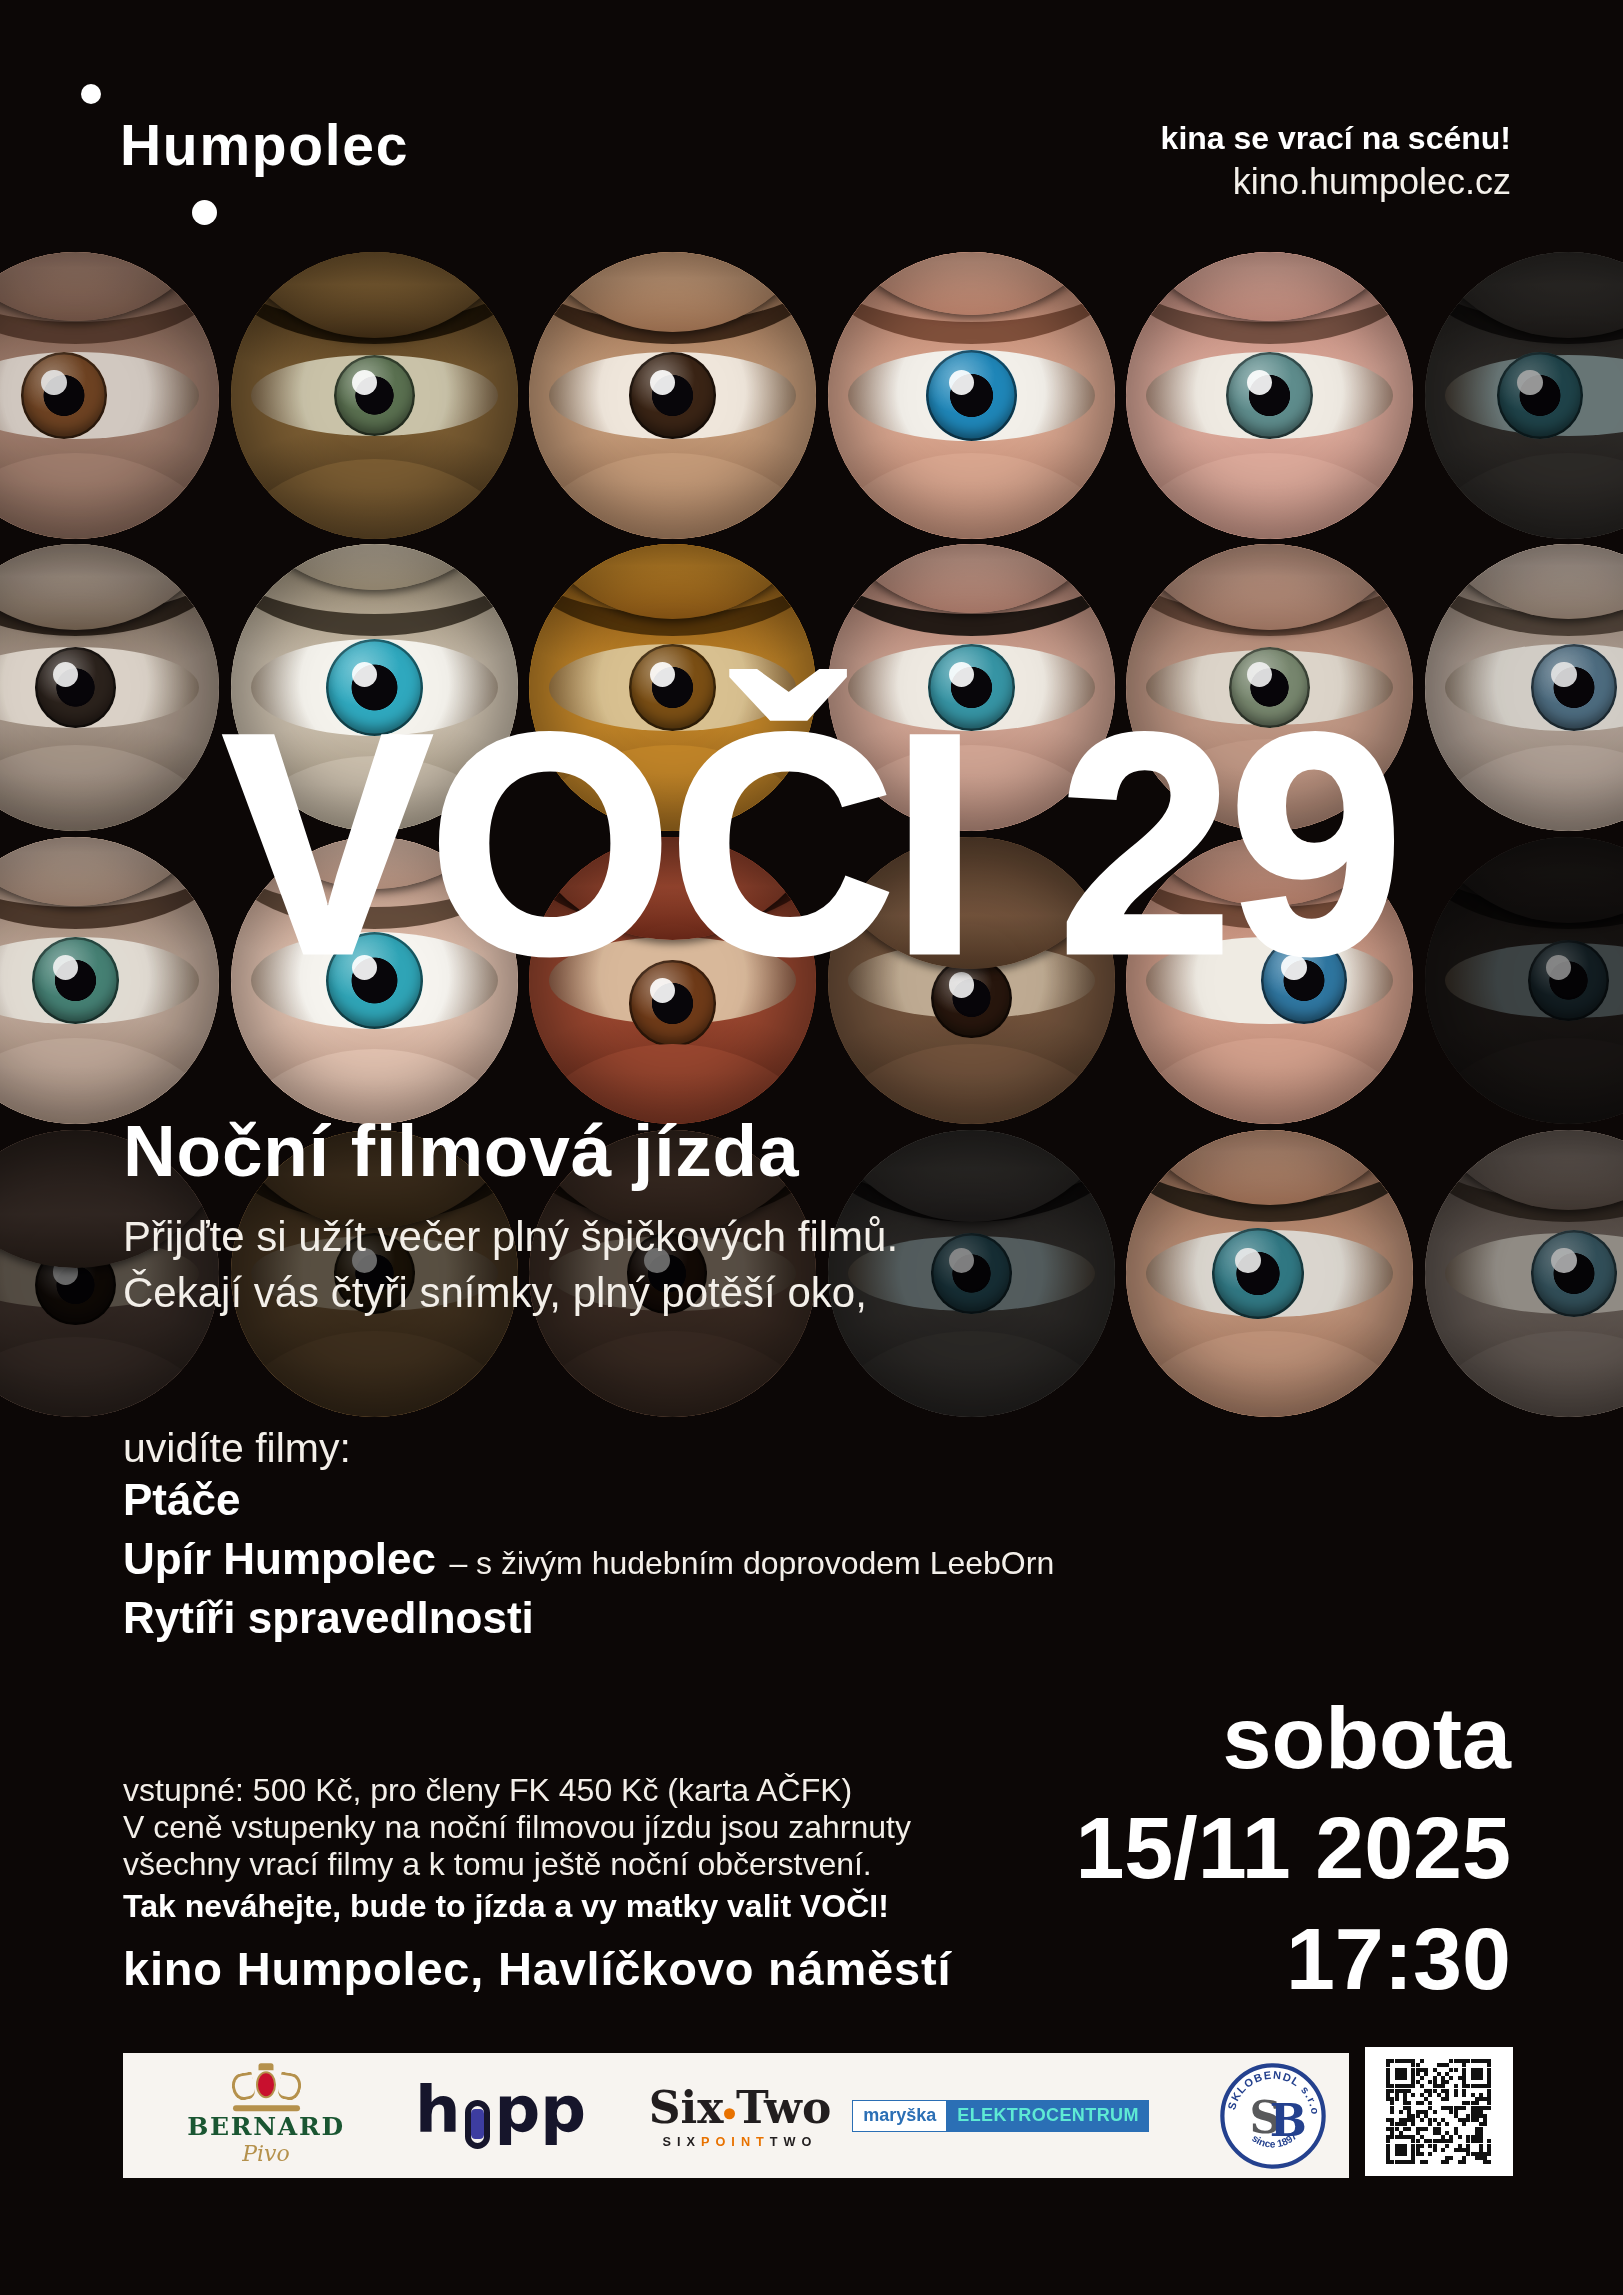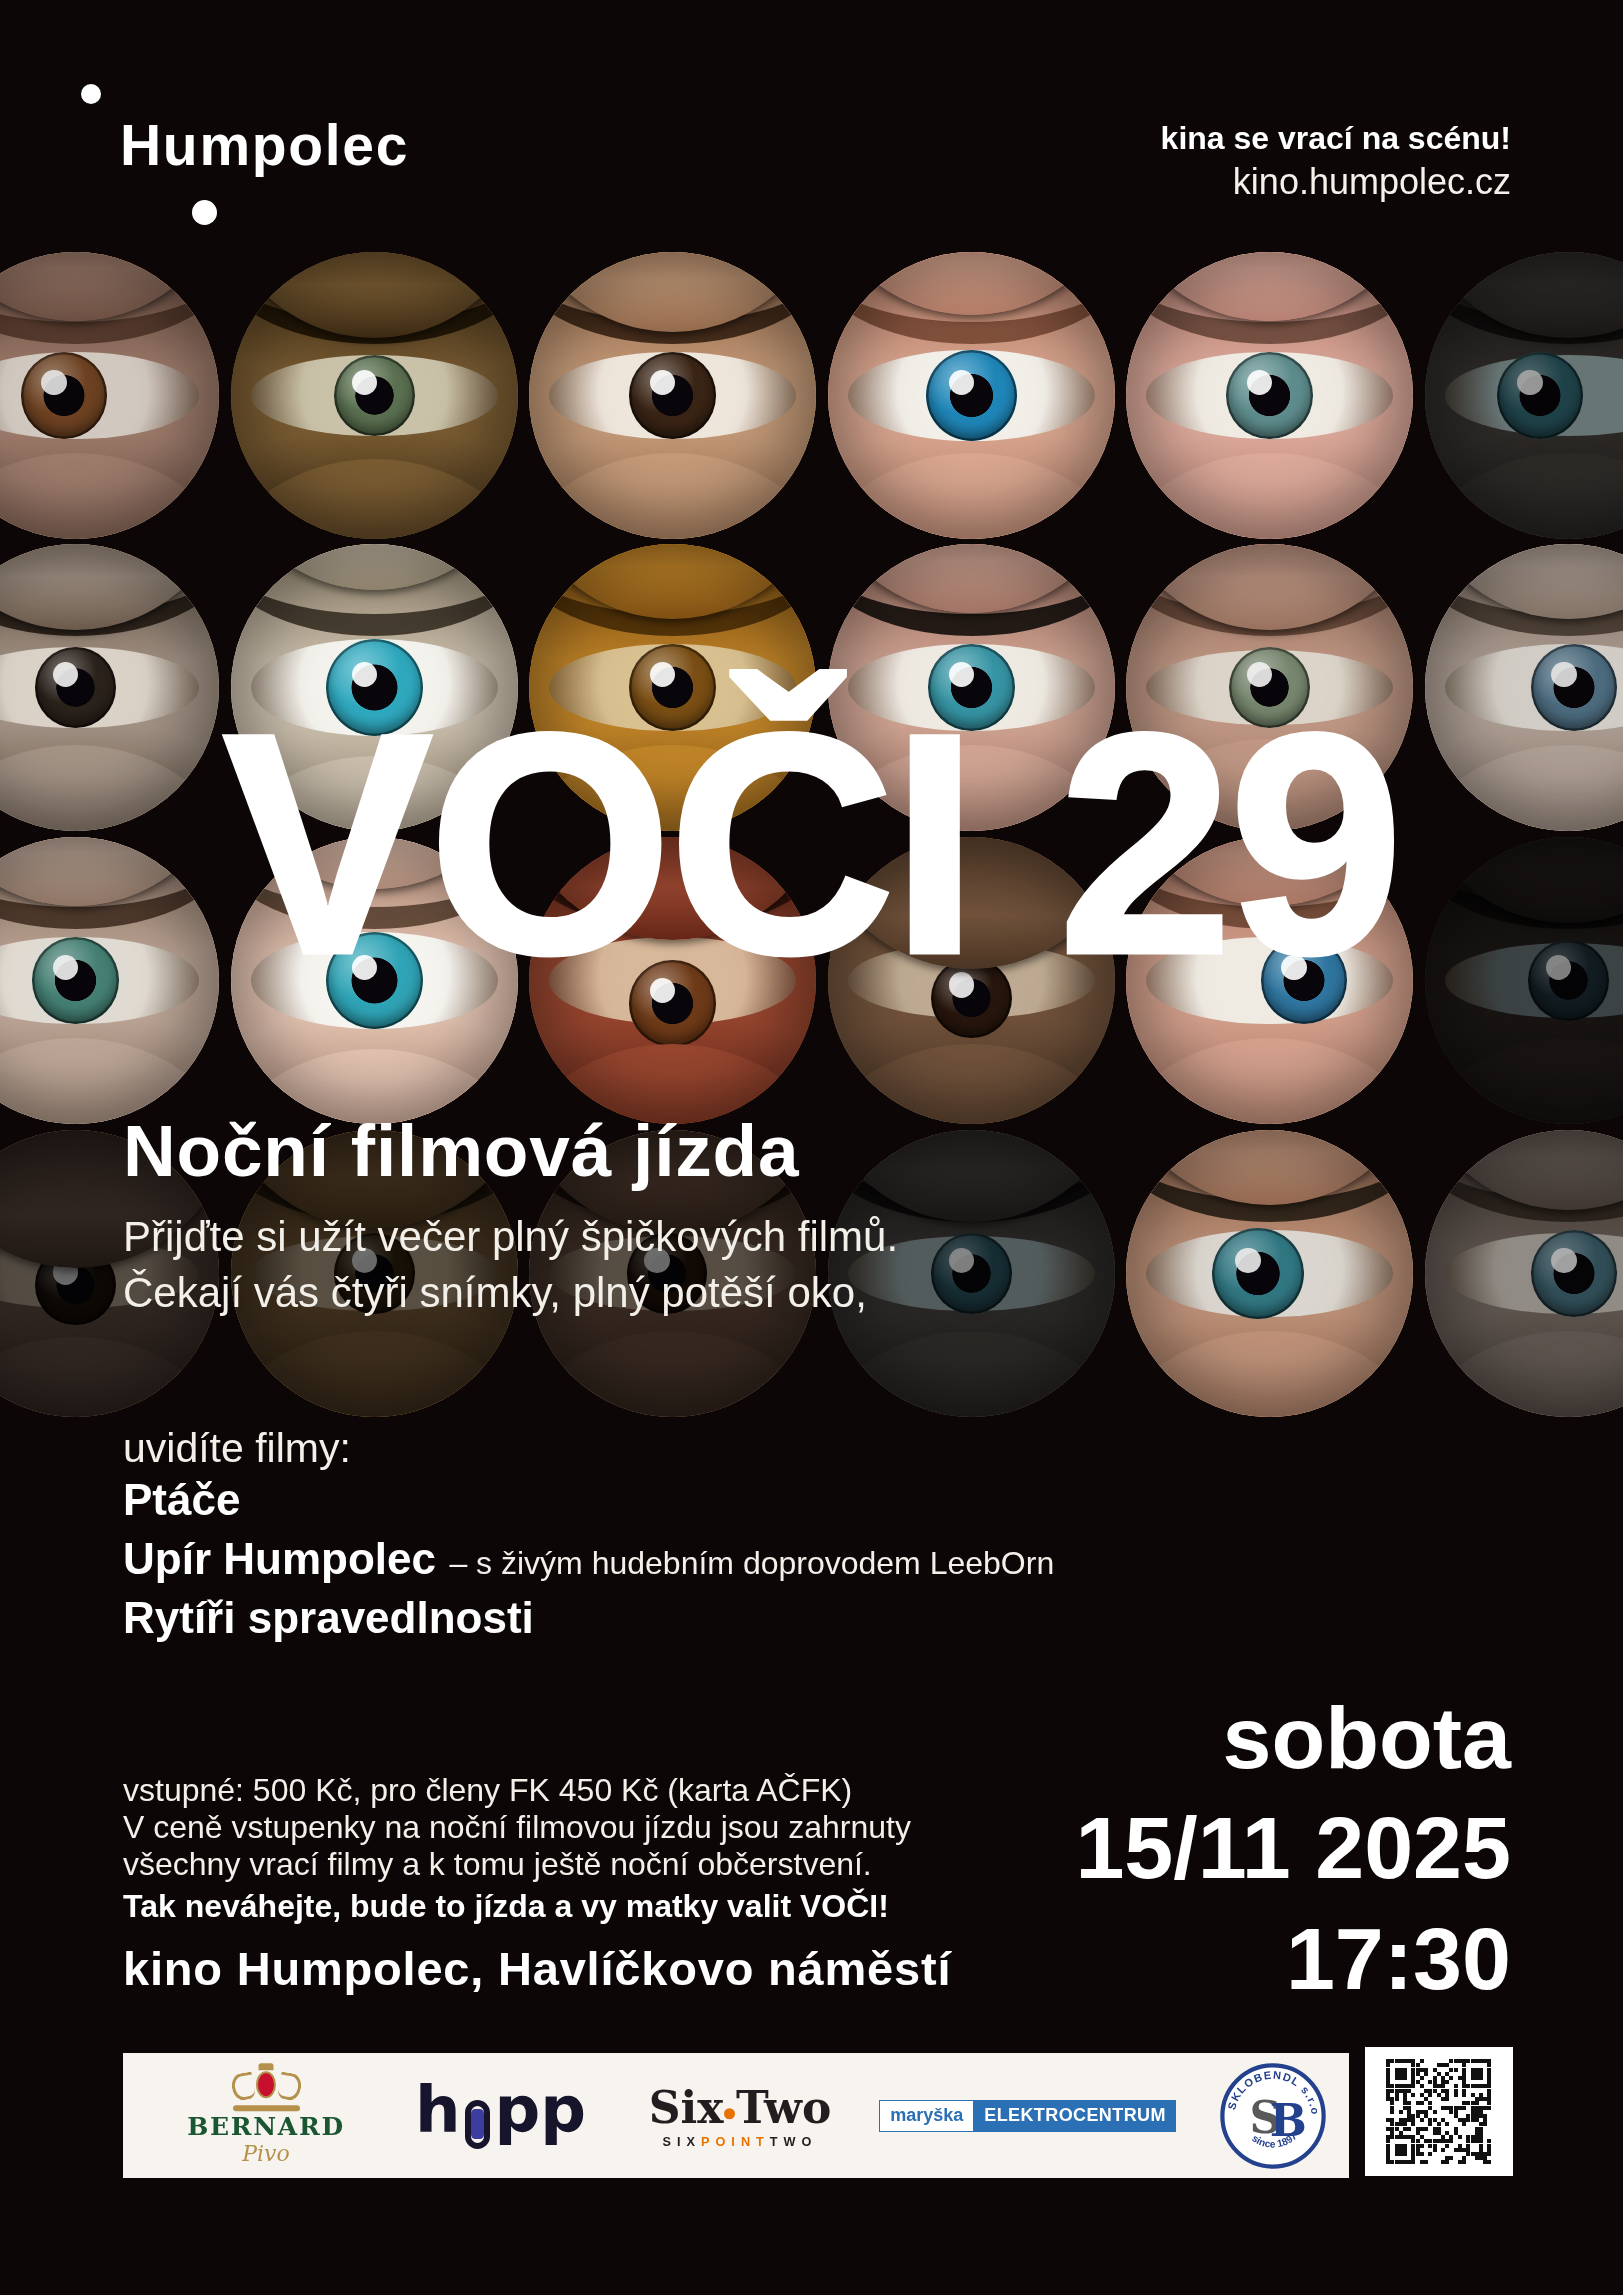--- a/index.html
+++ b/index.html
@@ -97,23 +97,23 @@
   .hopp-o-in{width:13.5px;height:30px;background:var(--hopp_blue);border-radius:4.2px;}
 
   
   .logo-sixtwo{left:524px;width:186px;text-align:center;}
   .st-word{display:flex;align-items:center;justify-content:center;font-family:"DejaVu Serif",serif;font-weight:bold;font-size:44px;color:var(--sixtwo_black);}
   .st-dot{width:11px;height:11px;border-radius:50%;background:var(--sixtwo_orange);margin:13.5px 0.8px 0 0.8px;}
   .st-sub{margin-top:2.5px;font-size:12.7px;font-weight:bold;letter-spacing:6px;color:var(--sixtwo_black);}
   .st-sub .o{color:var(--sixtwo_orange);}
 
   
-  .logo-elektro{left:765px;width:279px;display:flex;justify-content:center;}
+  .logo-elektro{left:738px;width:279px;display:flex;justify-content:center;}
   .ek-brand{display:flex;align-items:center;padding:0 10px;height:32px;border:1.7px solid var(--elektro_blue);background:#fff;color:var(--elektro_blue);font-size:18px;font-weight:bold;box-sizing:border-box;}
-  .ek-name{display:flex;align-items:center;padding:0 10px;height:32px;background:var(--elektro_blue);color:#ffffff;font-size:18px;font-weight:bold;letter-spacing:0.4px;}
+  .ek-name{display:flex;align-items:center;padding:0 10px;height:32px;background:var(--elektro_blue);color:#5eead4;font-size:18px;font-weight:bold;letter-spacing:0.4px;}
 
   
   .logo-sklobendl{left:1086px;width:127px;display:flex;justify-content:center;}
 
   
   .qr-box{left:1365px;top:2047px;width:148px;height:129px;background:#fff;}
   .qr{position:absolute;left:21px;top:12px;width:106px;height:106px;}
   .qr-m{position:absolute;width:4.2px;height:4.2px;background:#111;}
 </style>
 </head>

